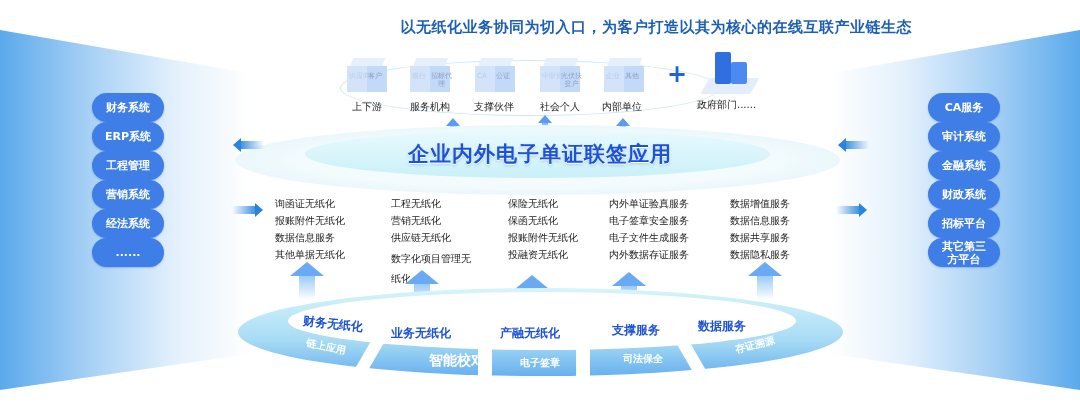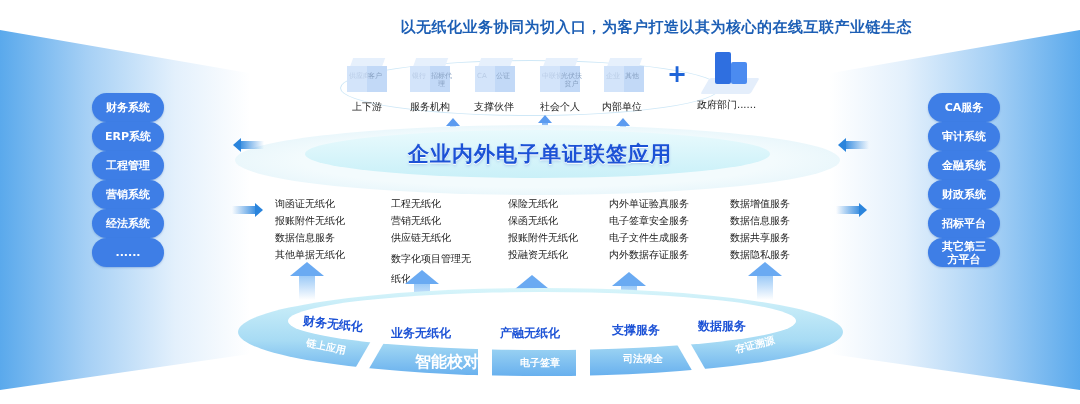--- a/index.html
+++ b/index.html
@@ -226,17 +226,17 @@
   <div class="gap" style="left:576px"></div>
   <div class="gap" style="left:686px;transform:skewX(30deg)"></div>
 
   <div class="bot-label" style="left:303px;top:316px;transform:rotate(6deg)">财务无纸化</div>
   <div class="bot-label" style="left:391px;top:325px">业务无纸化</div>
   <div class="bot-label" style="left:500px;top:325px">产融无纸化</div>
   <div class="bot-label" style="left:612px;top:322px">支撑服务</div>
   <div class="bot-label" style="left:698px;top:318px">数据服务</div>
 
   <div class="bot-label" style="left:306px;top:340px;font-size:10px;color:#fff;transform:rotate(12deg)">链上应用</div>
-  <div class="bot-label" style="left:415px;top:352px;font-size:16px;color:#fff">智能校对</div>
+  <div class="bot-label" style="left:429px;top:352px;font-size:14px;color:#fff">智能校对</div>
   <div class="bot-label" style="left:520px;top:356px;font-size:10px;color:#fff">电子签章</div>
   <div class="bot-label" style="left:623px;top:352px;font-size:10px;color:#fff">司法保全</div>
   <div class="bot-label" style="left:735px;top:338px;font-size:10px;color:#fff;transform:rotate(-14deg)">存证溯源</div>
 </div>
 
 </body></html>

